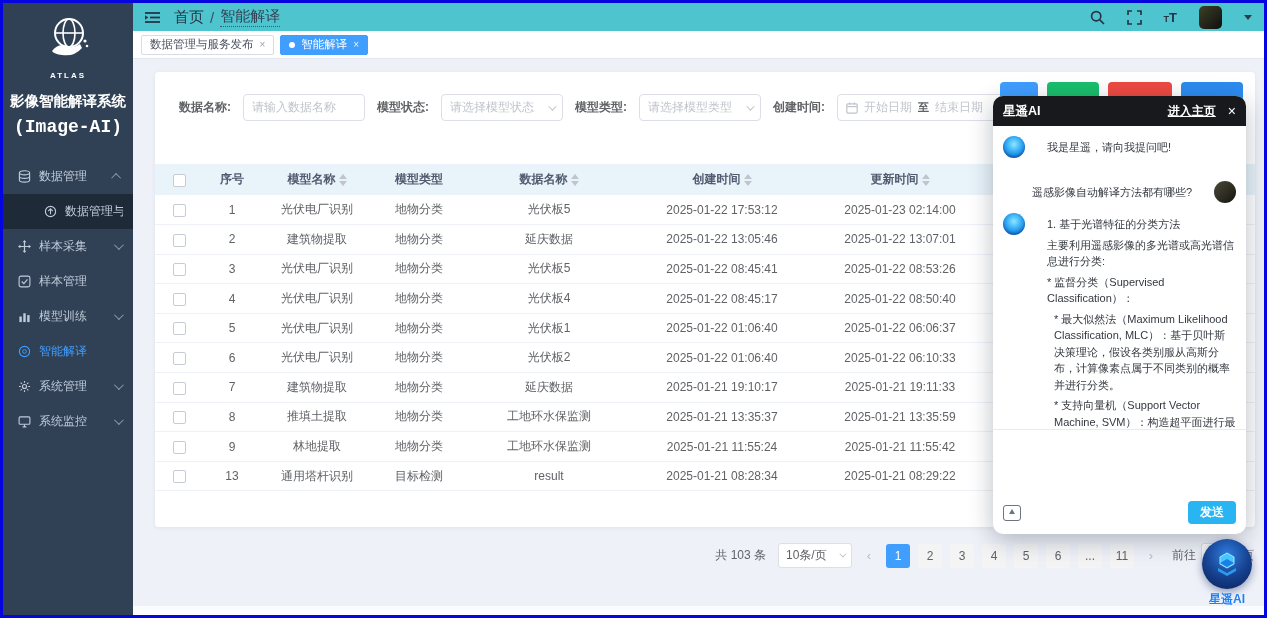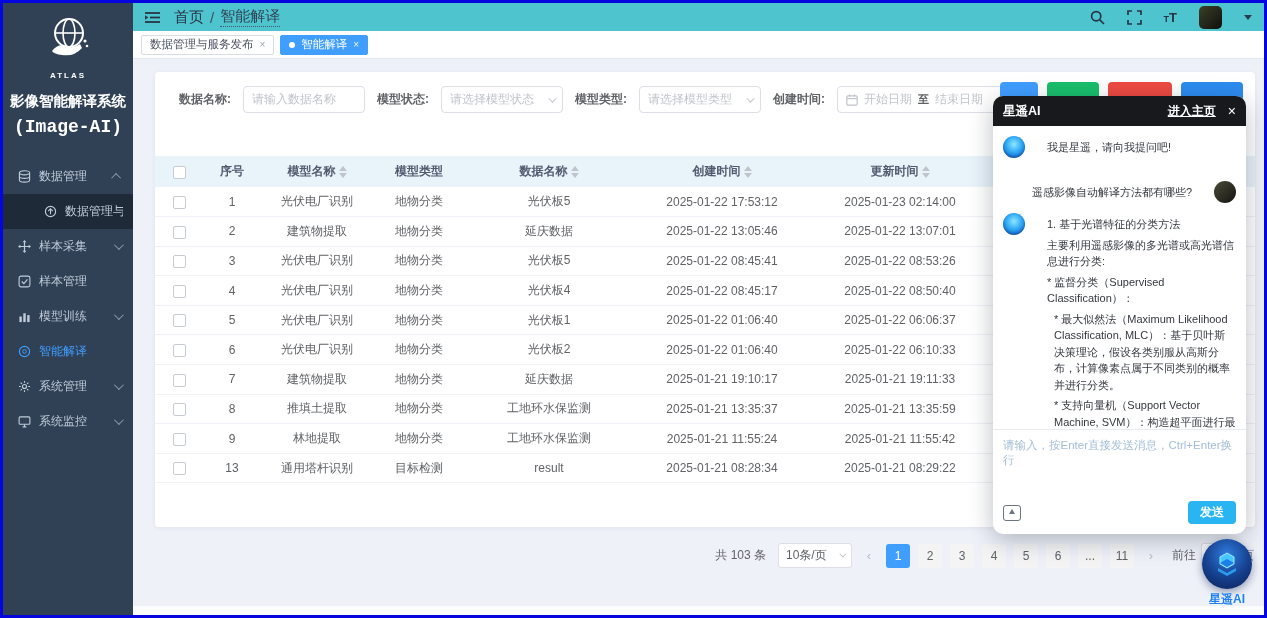--- a/index.html
+++ b/index.html
@@ -47,21 +47,21 @@
   .tag-tab .x { font-size:10px; color:#9aa3af; }
   .tag-tab.active { background:#409eff; border-color:#409eff; color:#fff; }
   .tag-tab.active .x { color:#e8f3ff; }
   .tag-tab .dot { width:6px; height:6px; border-radius:50%; background:#fff; }
 
   
   .content { position:absolute; left:130px; top:56px; width:1131px; height:556px; background:#eef1f8; }
   .bottom-strip { position:absolute; left:0; bottom:0; width:100%; height:9px; background:#fbfcfe; }
   .card { position:absolute; left:22px; top:13px; width:1100px; height:455px; background:#fff; border-radius:4px; box-shadow:0 1px 4px rgba(40,60,100,0.08); }
 
-  .filter-row { display:flex; align-items:center; padding:14px 0 0 24px; gap:12px; flex-wrap:nowrap; }
+  .filter-row { display:flex; align-items:center; padding:22px 0 0 24px; gap:12px; flex-wrap:nowrap; }
   .f-label { font-size:12px; font-weight:bold; color:#606266; white-space:nowrap; }
   .f-input, .f-select, .f-date { height:27px; border:1px solid #dcdfe6; border-radius:4px; background:#fff; display:flex; align-items:center; padding:0 8px; font-size:12px; color:#c0c4cc; }
   .f-input { width:122px; }
   .f-input input { border:none; outline:none; width:100%; font-size:12px; color:#606266; font-family:Liberation Mono, monospace; }
   .f-input input::placeholder, .dr-ph { color:#c0c4cc; }
   .f-select { width:122px; justify-content:space-between; cursor:pointer; }
   .f-select .sel-chev { width:6px; height:6px; border-right:1.3px solid #c0c4cc; border-bottom:1.3px solid #c0c4cc; transform:rotate(45deg) translateY(-2px); }
   .f-date { width:172px; gap:6px; }
   .f-date .mid { color:#606266; font-weight:bold; font-size:11px; }
 
@@ -506,21 +506,20 @@
           <div class="msg-text msg-long">
             <p>1. 基于光谱特征的分类方法</p>
             <p>主要利用遥感影像的多光谱或高光谱信息进行分类:</p>
             <p>* 监督分类（Supervised Classification）：</p>
             <p class="ind1">* 最大似然法（Maximum Likelihood Classification, MLC）：基于贝叶斯决策理论，假设各类别服从高斯分布，计算像素点属于不同类别的概率并进行分类。</p>
             <p class="ind1">* 支持向量机（Support Vector Machine, SVM）：构造超平面进行最优分类，适用于高维小样本数据。</p>
           </div>
         </div>
       </div>
     <div class="chat-input-area">
-      <div class="chat-ph">请输入，按Enter直接发送消息，Ctrl+Enter换行</div>
       <div class="chat-tools">
         <span class="upload-icon"></span>
         <button class="send-btn">发送</button>
       </div>
     </div>
   </div>
 
   <div class="float-ai">
     <div class="ball">
       <svg width="30" height="30" viewBox="0 0 30 30">

